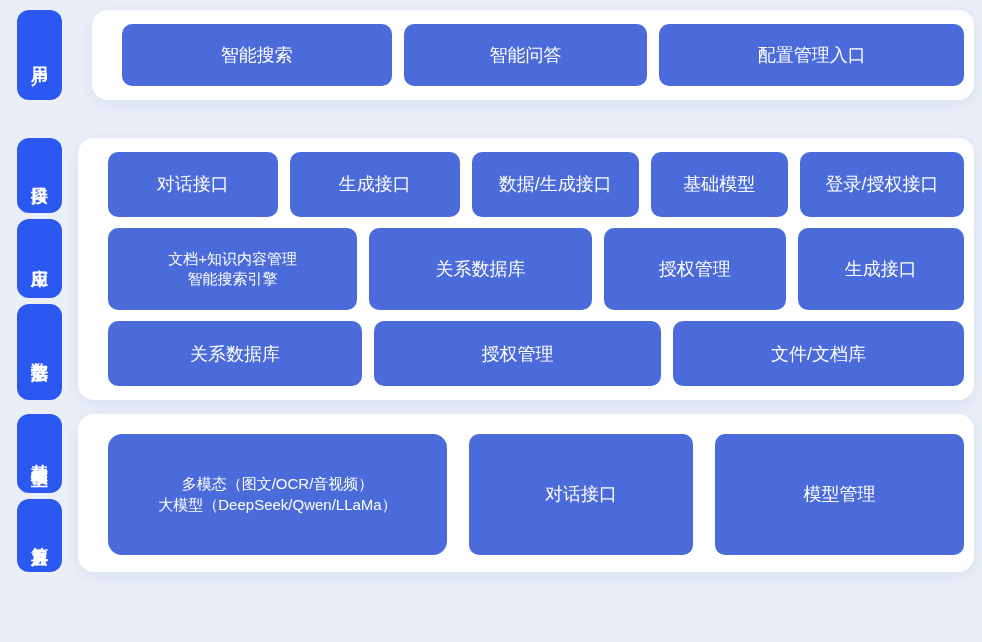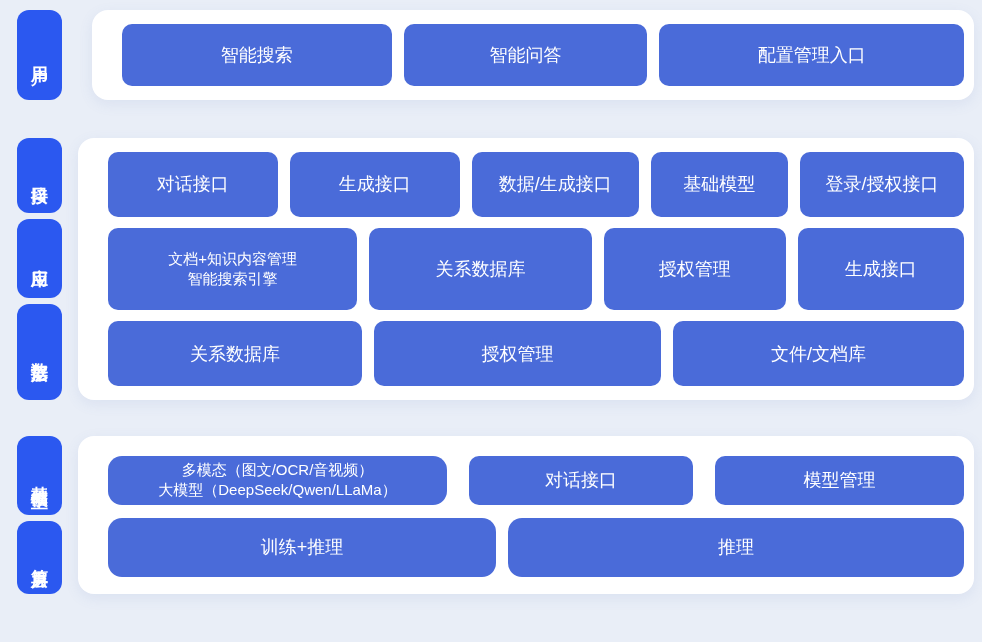--- a/index.html
+++ b/index.html
@@ -25,21 +25,21 @@
     padding: 10px 8px 6px 17px;
     display: flex;
     flex-direction: column;
   }
   .band {
     display: flex;
     align-items: stretch;
   }
   .band-user { height: 90px; gap: 14px; }
   .band-mid  { height: 262px; margin-top: 38px; }
-  .band-low  { height: 158px; margin-top: 36px; }
+  .band-low  { height: 158px; margin-top: 14px; }
 
   .labels-col {
     width: 45px;
     display: flex;
     flex-direction: column;
     gap: 6px;
     flex: none;
   }
   .v-label {
     background: var(--label-blue);
@@ -142,20 +142,16 @@
       <div class="v-label" style="flex:108">基础模型</div>
       <div class="v-label" style="flex:99">算力层</div>
     </div>
     <div class="panel panel-low">
       <div class="row row-gapped" style="flex:72">
         <div class="btn btn-big btn-small-text" style="flex:331">多模态（图文/OCR/音视频）
 大模型（DeepSeek/Qwen/LLaMa）</div>
         <div class="btn" style="flex:213">对话接口</div>
         <div class="btn" style="flex:239">模型管理</div>
       </div>
-      <div class="row" style="flex:89">
-        <div class="btn btn-big" style="flex:385">训练+推理</div>
-        <div class="btn btn-big" style="flex:455">推理</div>
-      </div>
     </div>
   </div>
 
 </div>
 
 </body></html>

